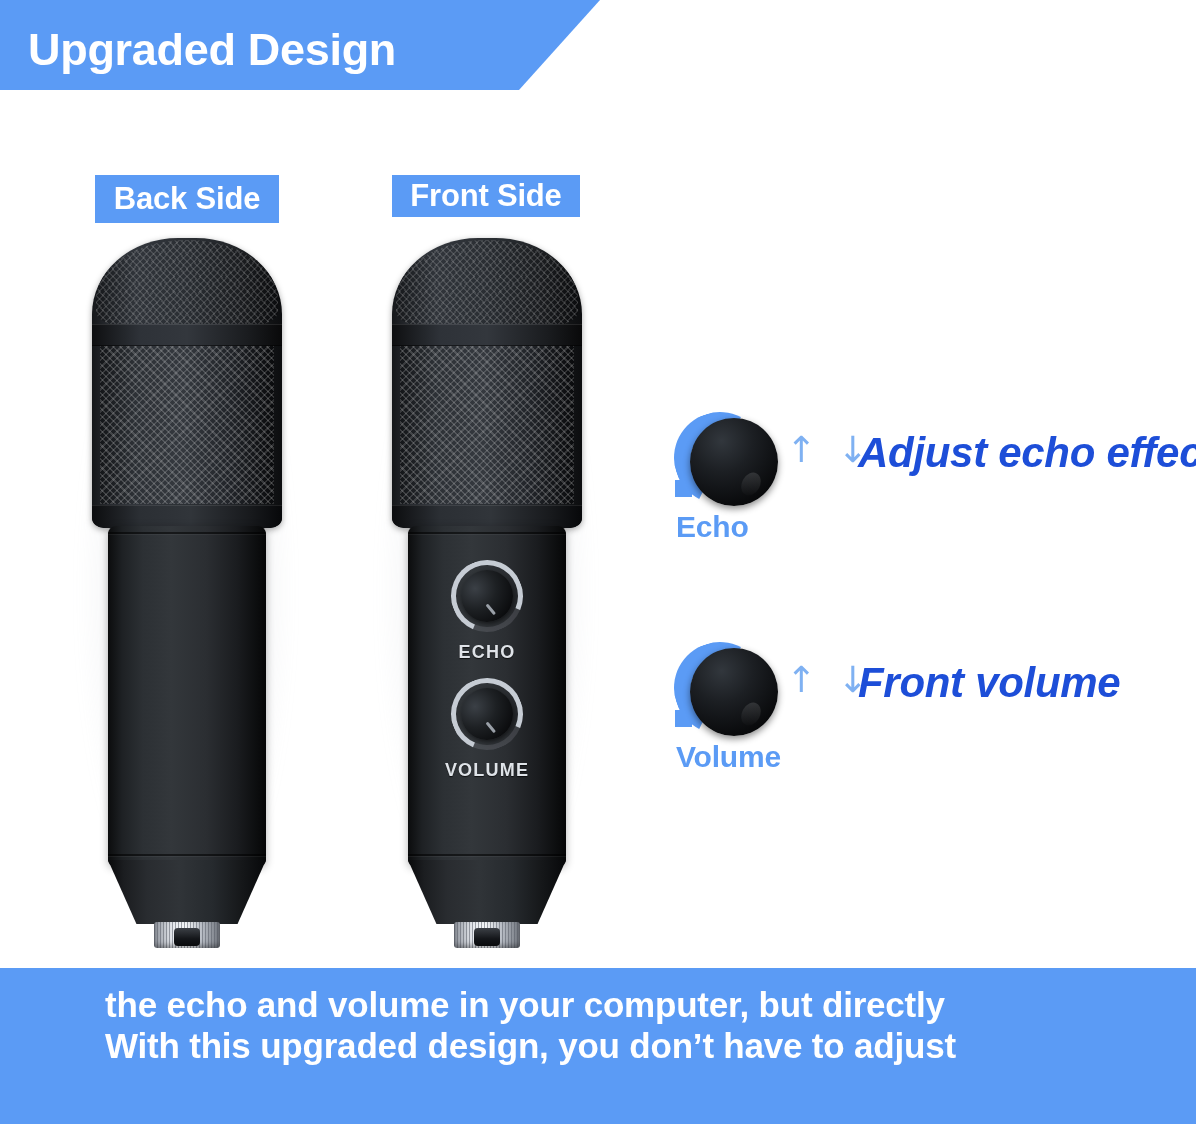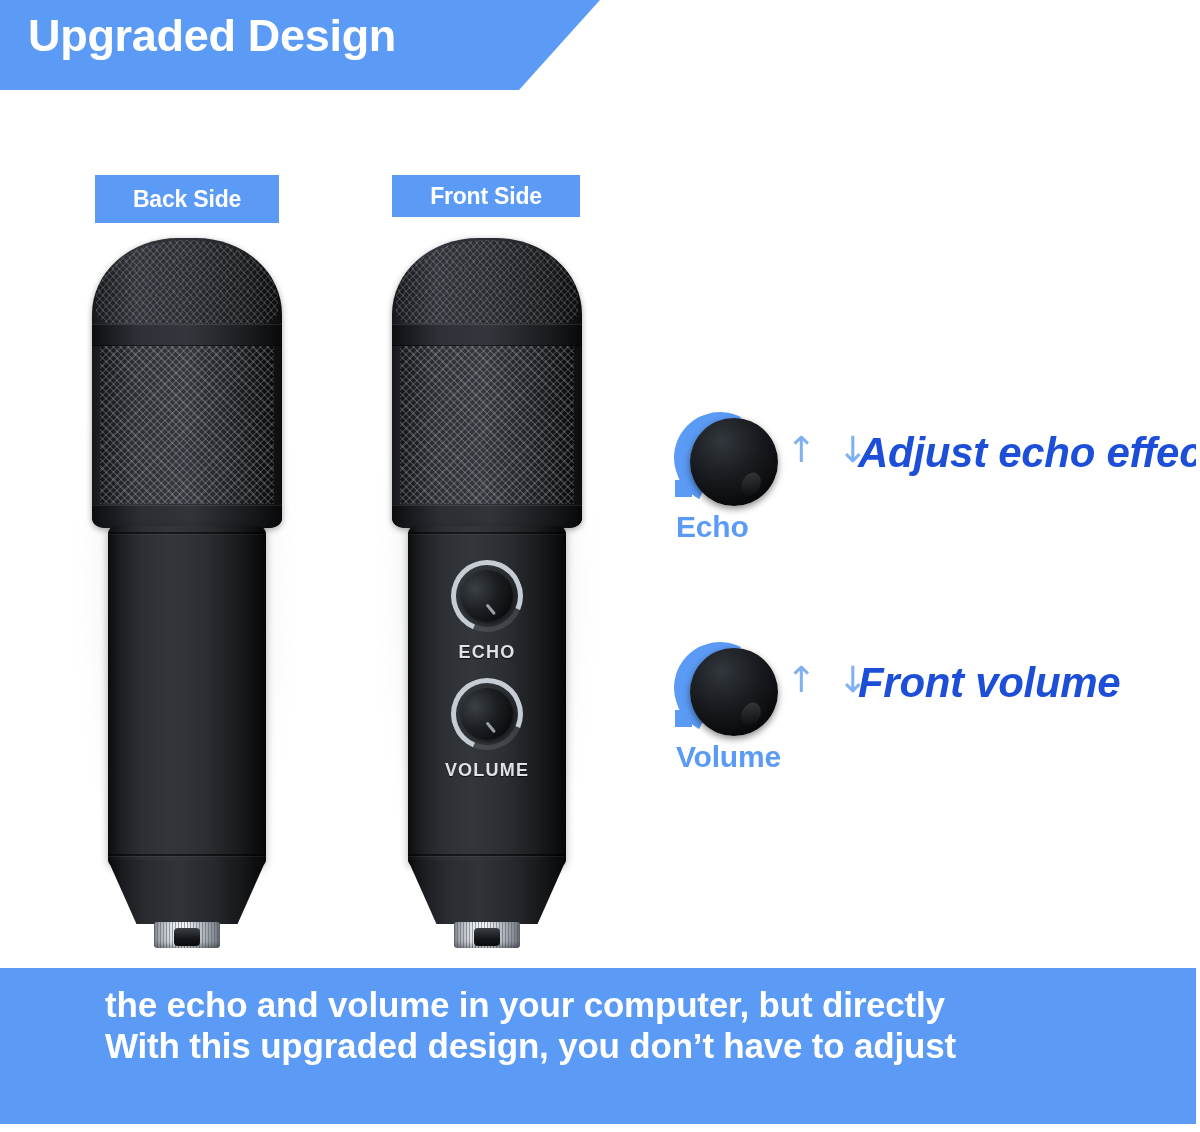--- a/index.html
+++ b/index.html
@@ -31,34 +31,34 @@
     top: 0;
     width: 600px;
     height: 90px;
     background: #5b9bf5;
     -webkit-clip-path: polygon(0 0, 100% 0, 86.5% 100%, 0 100%);
     clip-path: polygon(0 0, 100% 0, 86.5% 100%, 0 100%);
   }
   .top-banner-title {
     position: absolute;
     left: 28px;
-    top: 10px;
+    top: 24px;
     font-size: 45px;
     font-weight: bold;
     color: #ffffff;
     letter-spacing: -0.3px;
     white-space: nowrap;
   }
 
   
   .side-badge {
     position: absolute;
     background: #5b9bf5;
     color: #ffffff;
-    font-size: 23px;
+    font-size: 31px;
     font-weight: bold;
     letter-spacing: -0.2px;
     display: flex;
     align-items: center;
     justify-content: center;
     white-space: nowrap;
   }
   #badge-back  { left: 95px;  top: 175px; width: 184px; height: 48px; }
   #badge-front { left: 392px; top: 175px; width: 188px; height: 42px; }
 

